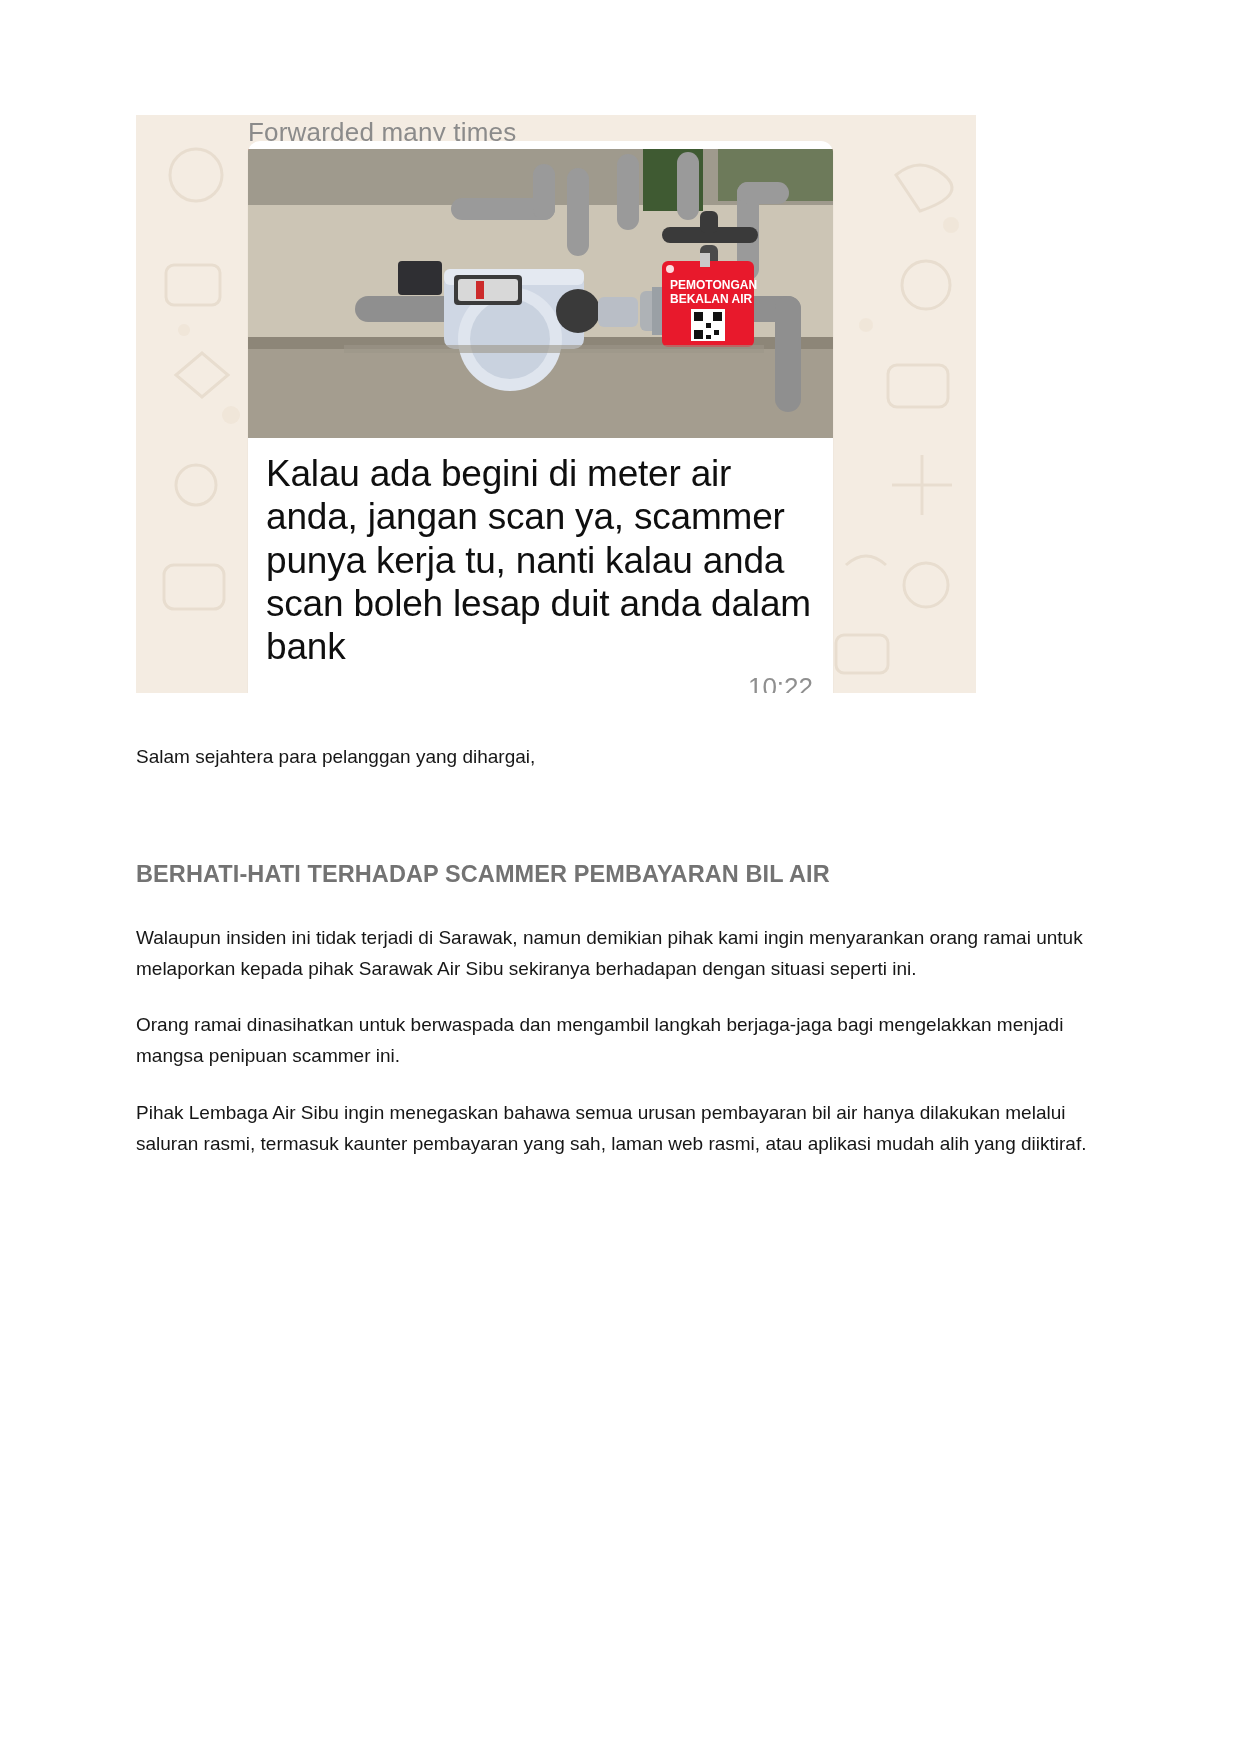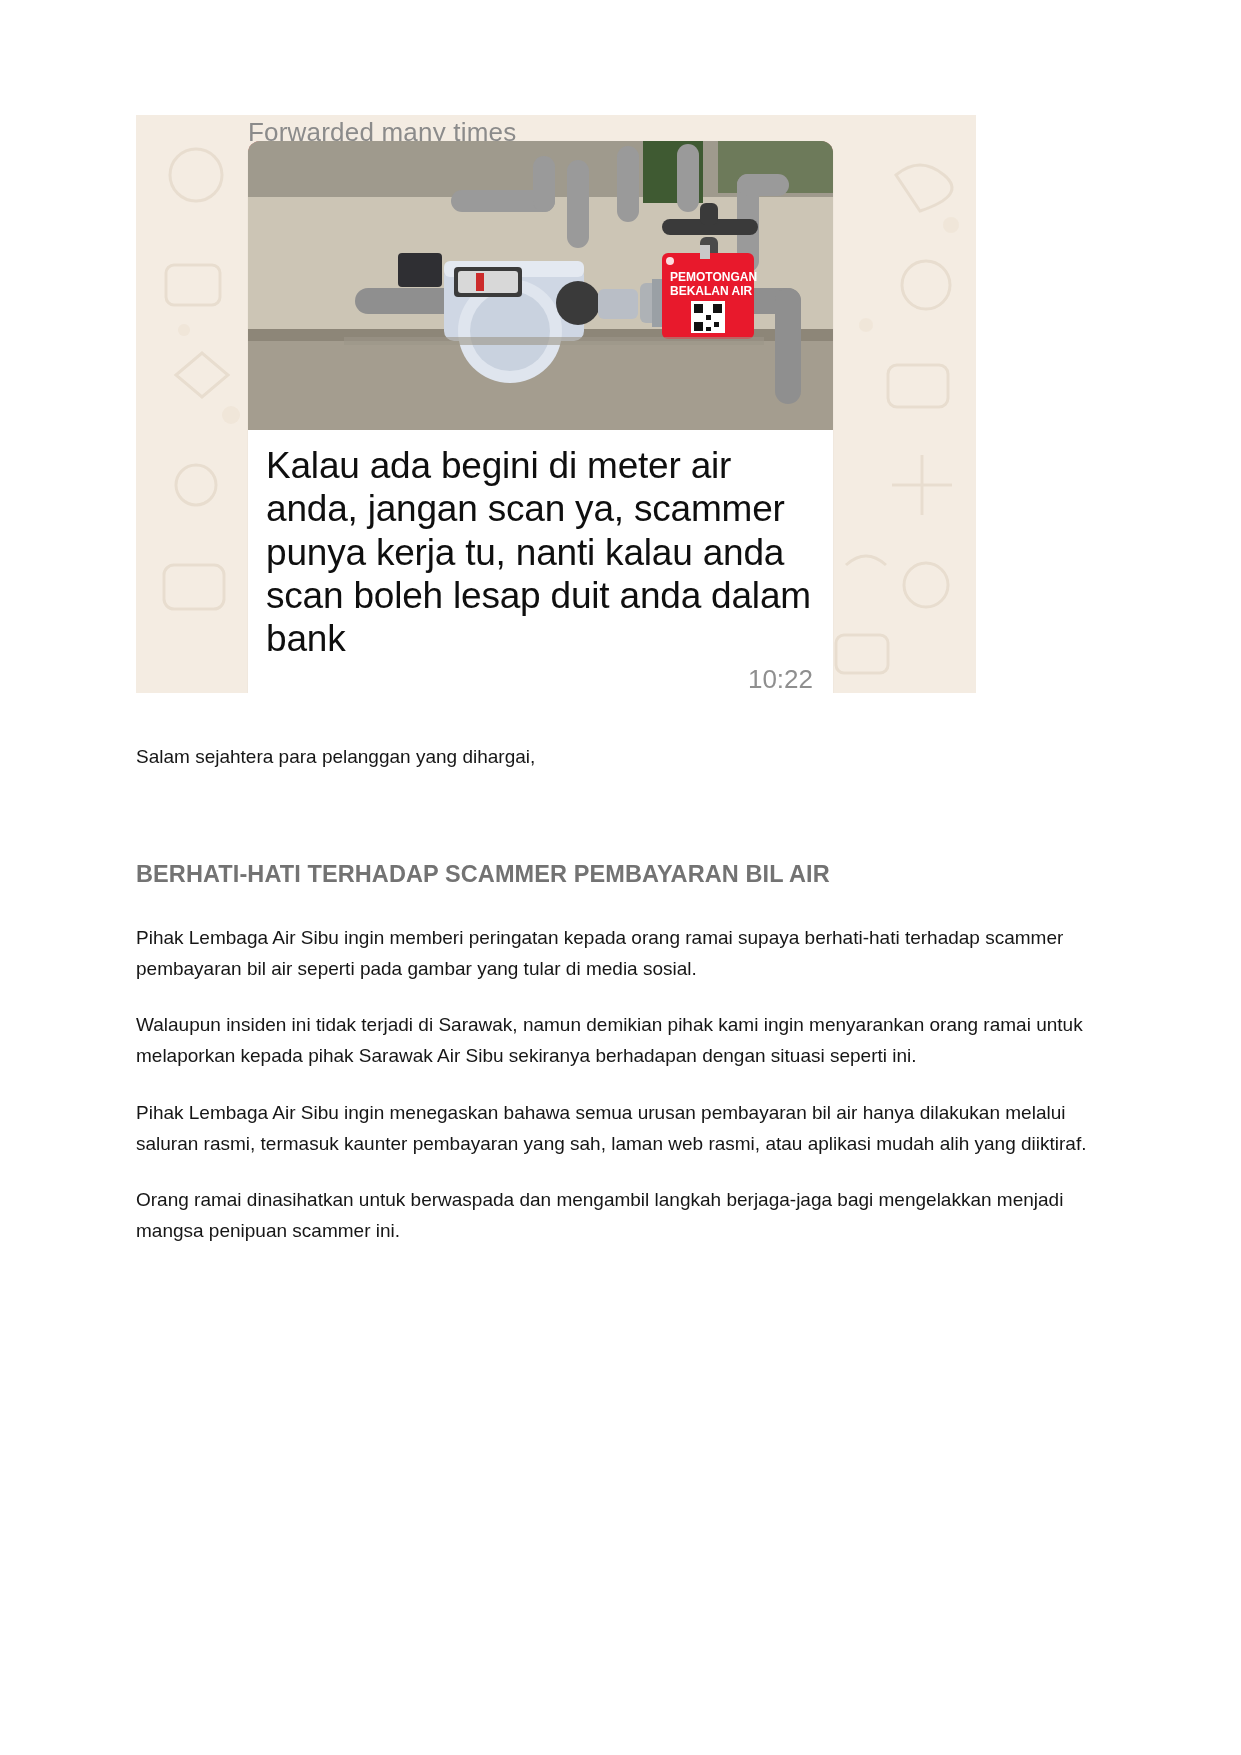--- a/index.html
+++ b/index.html
@@ -65,20 +65,21 @@
     border-radius: 12px;
     box-shadow: 0 1px 1px rgba(0,0,0,.16);
     overflow: hidden;
   }
   .bubble-photo {
     position: relative;
     width: 585px;
     height: 289px;
     background: #ef4444;
     overflow: hidden;
+    margin-top: 8px;
   }
   .bubble-photo svg { display: block; width: 100%; height: 100%; }
 
   .bubble-text {
     padding: 14px 18px 4px 18px;
     font-size: 37px;
     line-height: 1.17;
     color: #0f0f0f;
     letter-spacing: -0.2px;
   }
@@ -220,20 +221,19 @@
 
       <div class="bubble-text">Kalau ada begini di meter air anda, jangan scan ya, scammer punya kerja tu, nanti kalau anda scan boleh lesap duit anda dalam bank</div>
       <div class="bubble-meta">10:22</div>
     </div>
   </div>
 
   <div class="doc">
     <p>Salam sejahtera para pelanggan yang dihargai,</p>
     <div class="spacer-lg"></div>
     <p class="heading">BERHATI-HATI TERHADAP SCAMMER PEMBAYARAN BIL AIR</p>
-    <p>Pihak Lembaga Air Sibu ingin memberi peringatan kepada orang ramai supaya berhati-hati terhadap scammer pembayaran bil air seperti pada gambar yang tular di media sosial.</p>
     <p>Walaupun insiden ini tidak terjadi di Sarawak, namun demikian pihak kami ingin menyarankan orang ramai untuk  melaporkan kepada pihak Sarawak Air Sibu sekiranya berhadapan dengan situasi seperti ini.</p>
+    <p>Orang ramai dinasihatkan untuk berwaspada dan mengambil langkah berjaga-jaga bagi mengelakkan menjadi mangsa penipuan scammer ini.</p>
     <p>Pihak Lembaga Air Sibu ingin menegaskan bahawa semua urusan pembayaran bil air hanya dilakukan melalui saluran rasmi, termasuk kaunter pembayaran yang sah, laman web rasmi,  atau aplikasi mudah alih yang diiktiraf.</p>
-    <p>Orang ramai dinasihatkan untuk berwaspada dan mengambil langkah berjaga-jaga bagi mengelakkan menjadi mangsa penipuan scammer ini.</p>
     <div class="spacer-sm"></div>
   </div>
 
 </div>
 
 </body></html>

